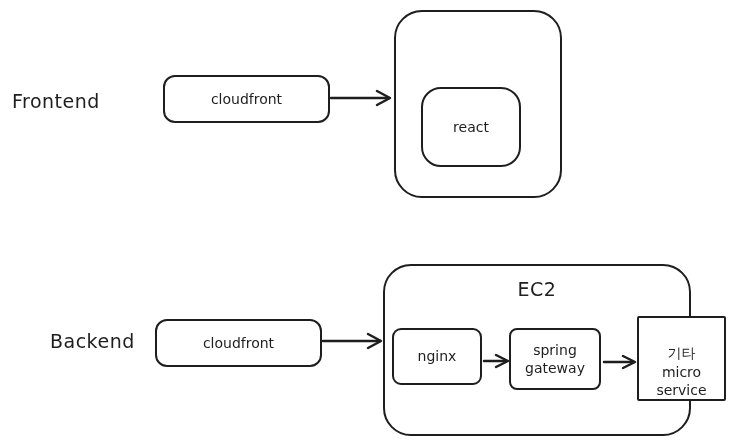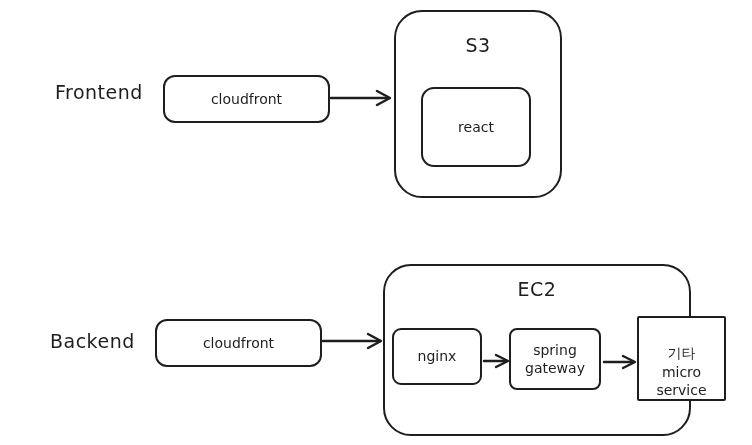--- a/index.html
+++ b/index.html
@@ -45,29 +45,28 @@
     left: 0; top: 0;
     width: 752px; height: 445px;
     pointer-events: none;
   }
 </style>
 </head>
 <body>
 
 <div class="canvas">
 
-  <div class="row-label" style="left:12px; top:81px;margin-left:43px;">Frontend</div>
+  <div class="row-label" style="left:12px; top:90px;">Frontend</div>
 
   <div class="shape node" style="left:163px; top:75px; width:167px; height:48px; border-radius:12px;">
     <span>cloudfront</span>
   </div>
 
   <div class="shape" style="left:394px; top:10px; width:168px; height:188px; border-radius:28px;">
-    <div class="container-title" style="margin-top:22px;">S3</div>
-    <div class="shape node" style="left:25px; top:75px; width:110px; height:80px; border-radius:13px;align-items:center;">
+    <div class="shape node" style="left:25px; top:75px; width:100px; height:80px; border-radius:20px;align-items:center;">
       <span>react</span>
     </div>
   </div>
 
   <div class="row-label" style="left:17px; top:330px;margin-left:33px;">Backend</div>
 
   <div class="shape node" style="left:155px; top:319px; width:167px; height:48px; border-radius:12px;">
     <span>cloudfront</span>
   </div>
 

